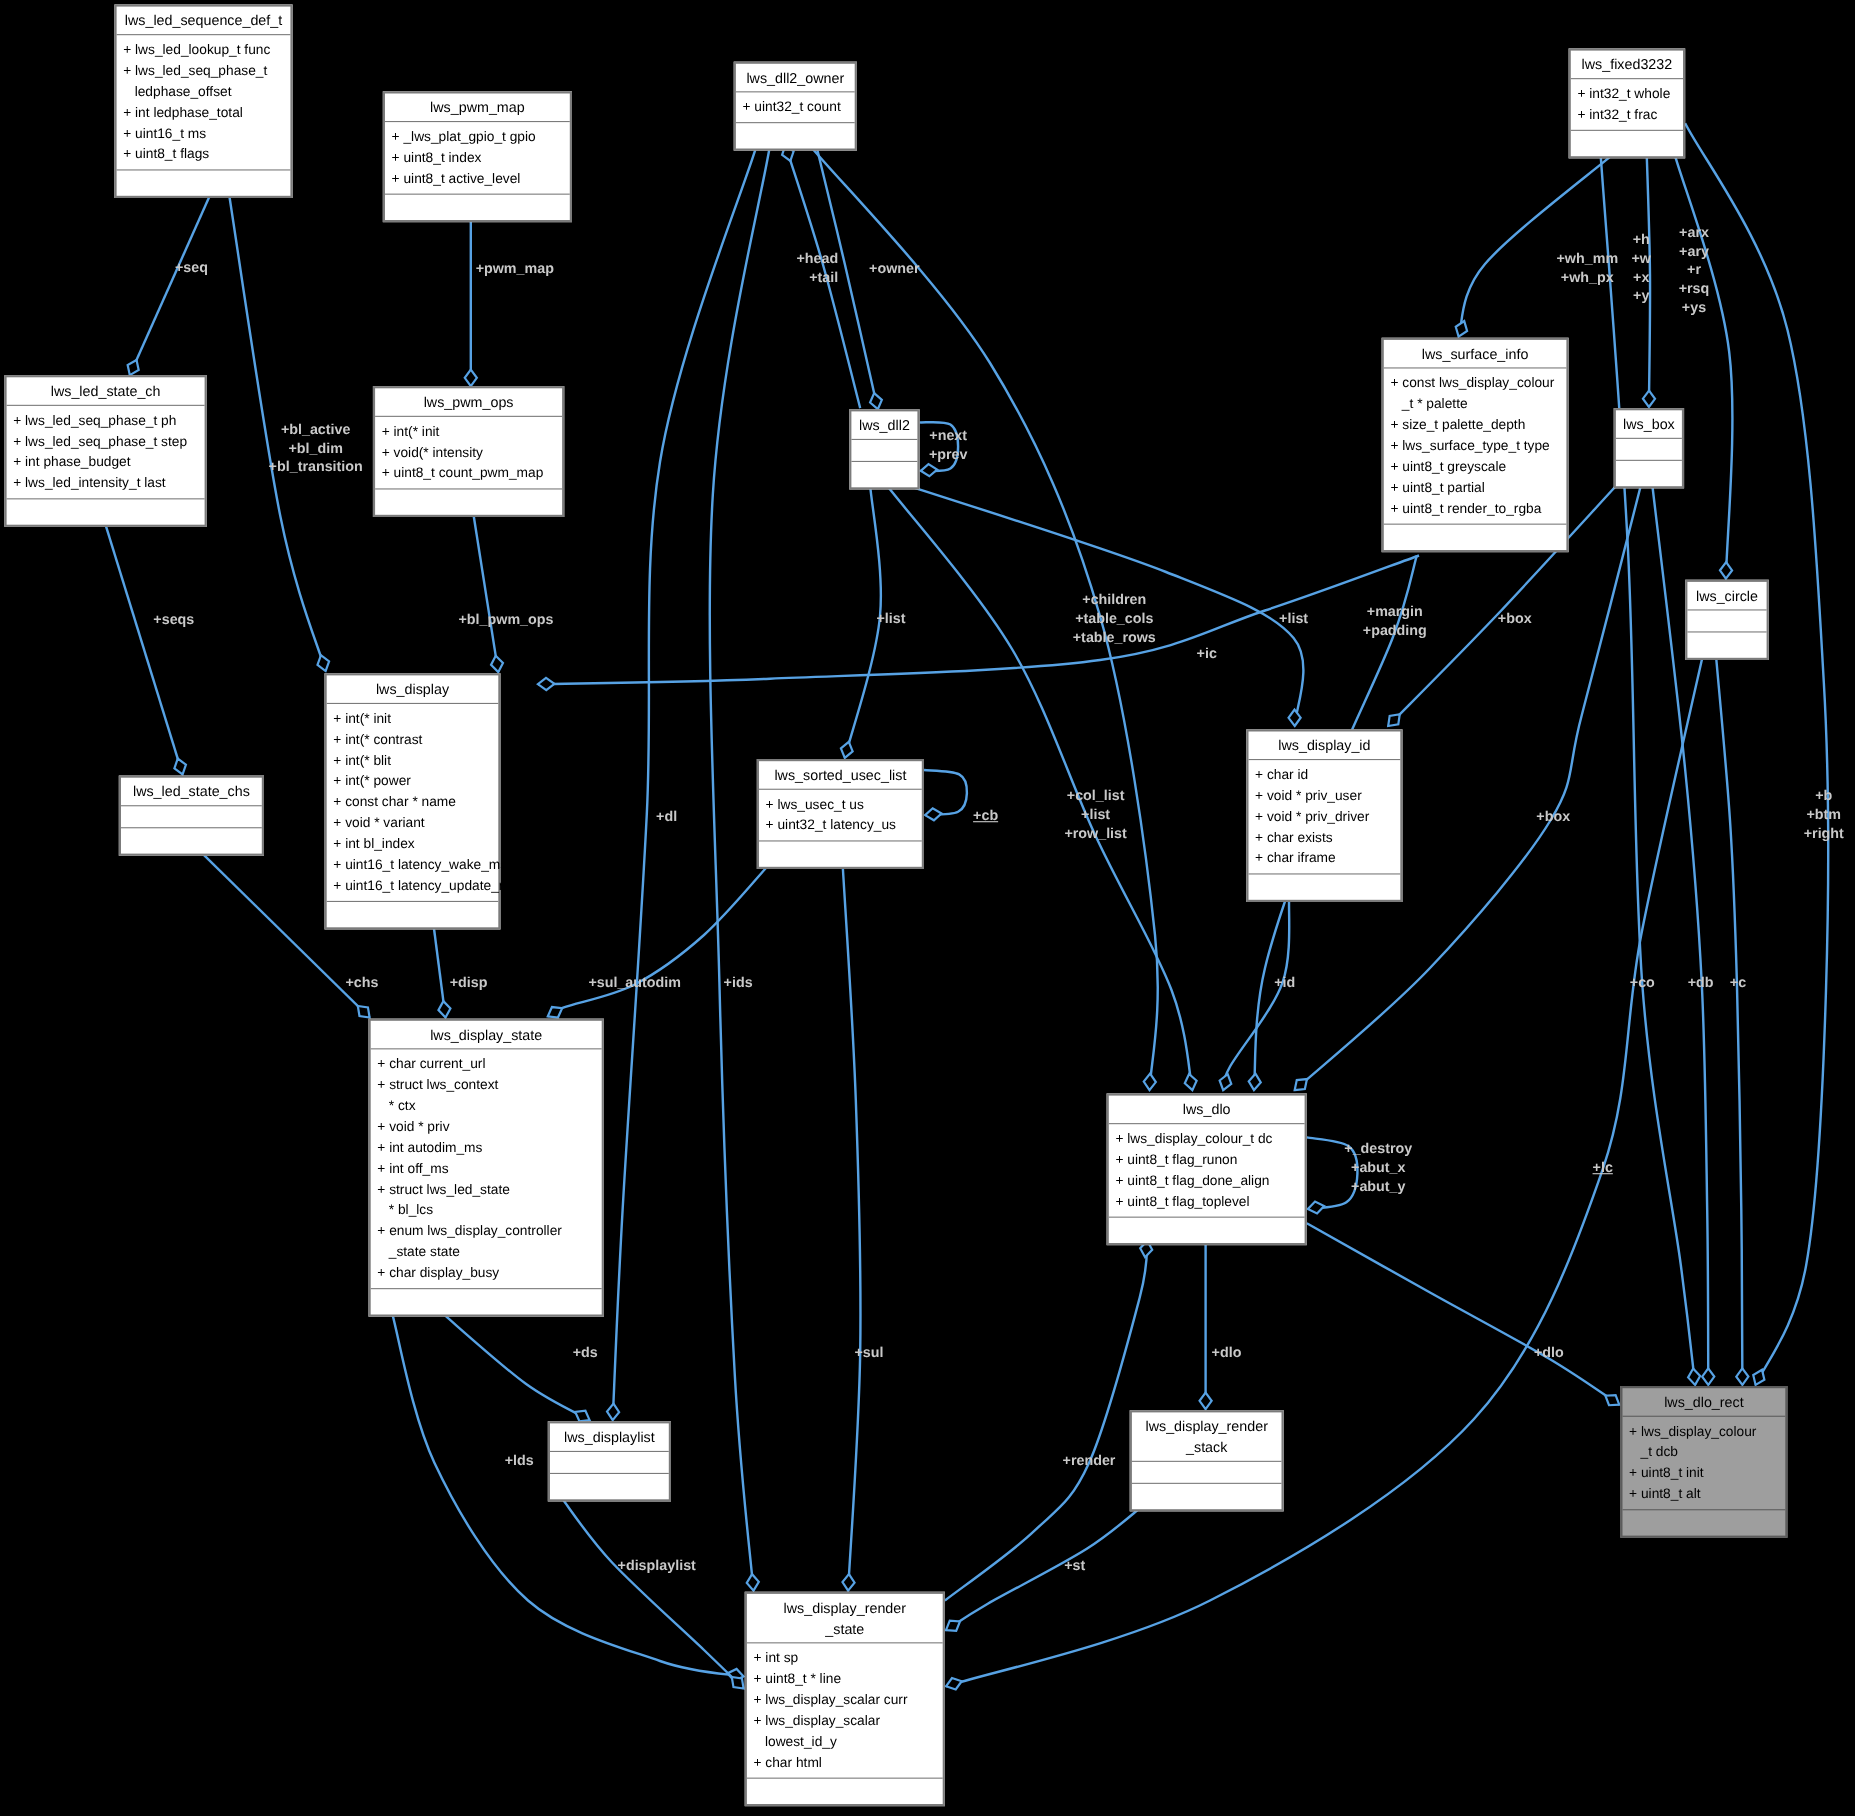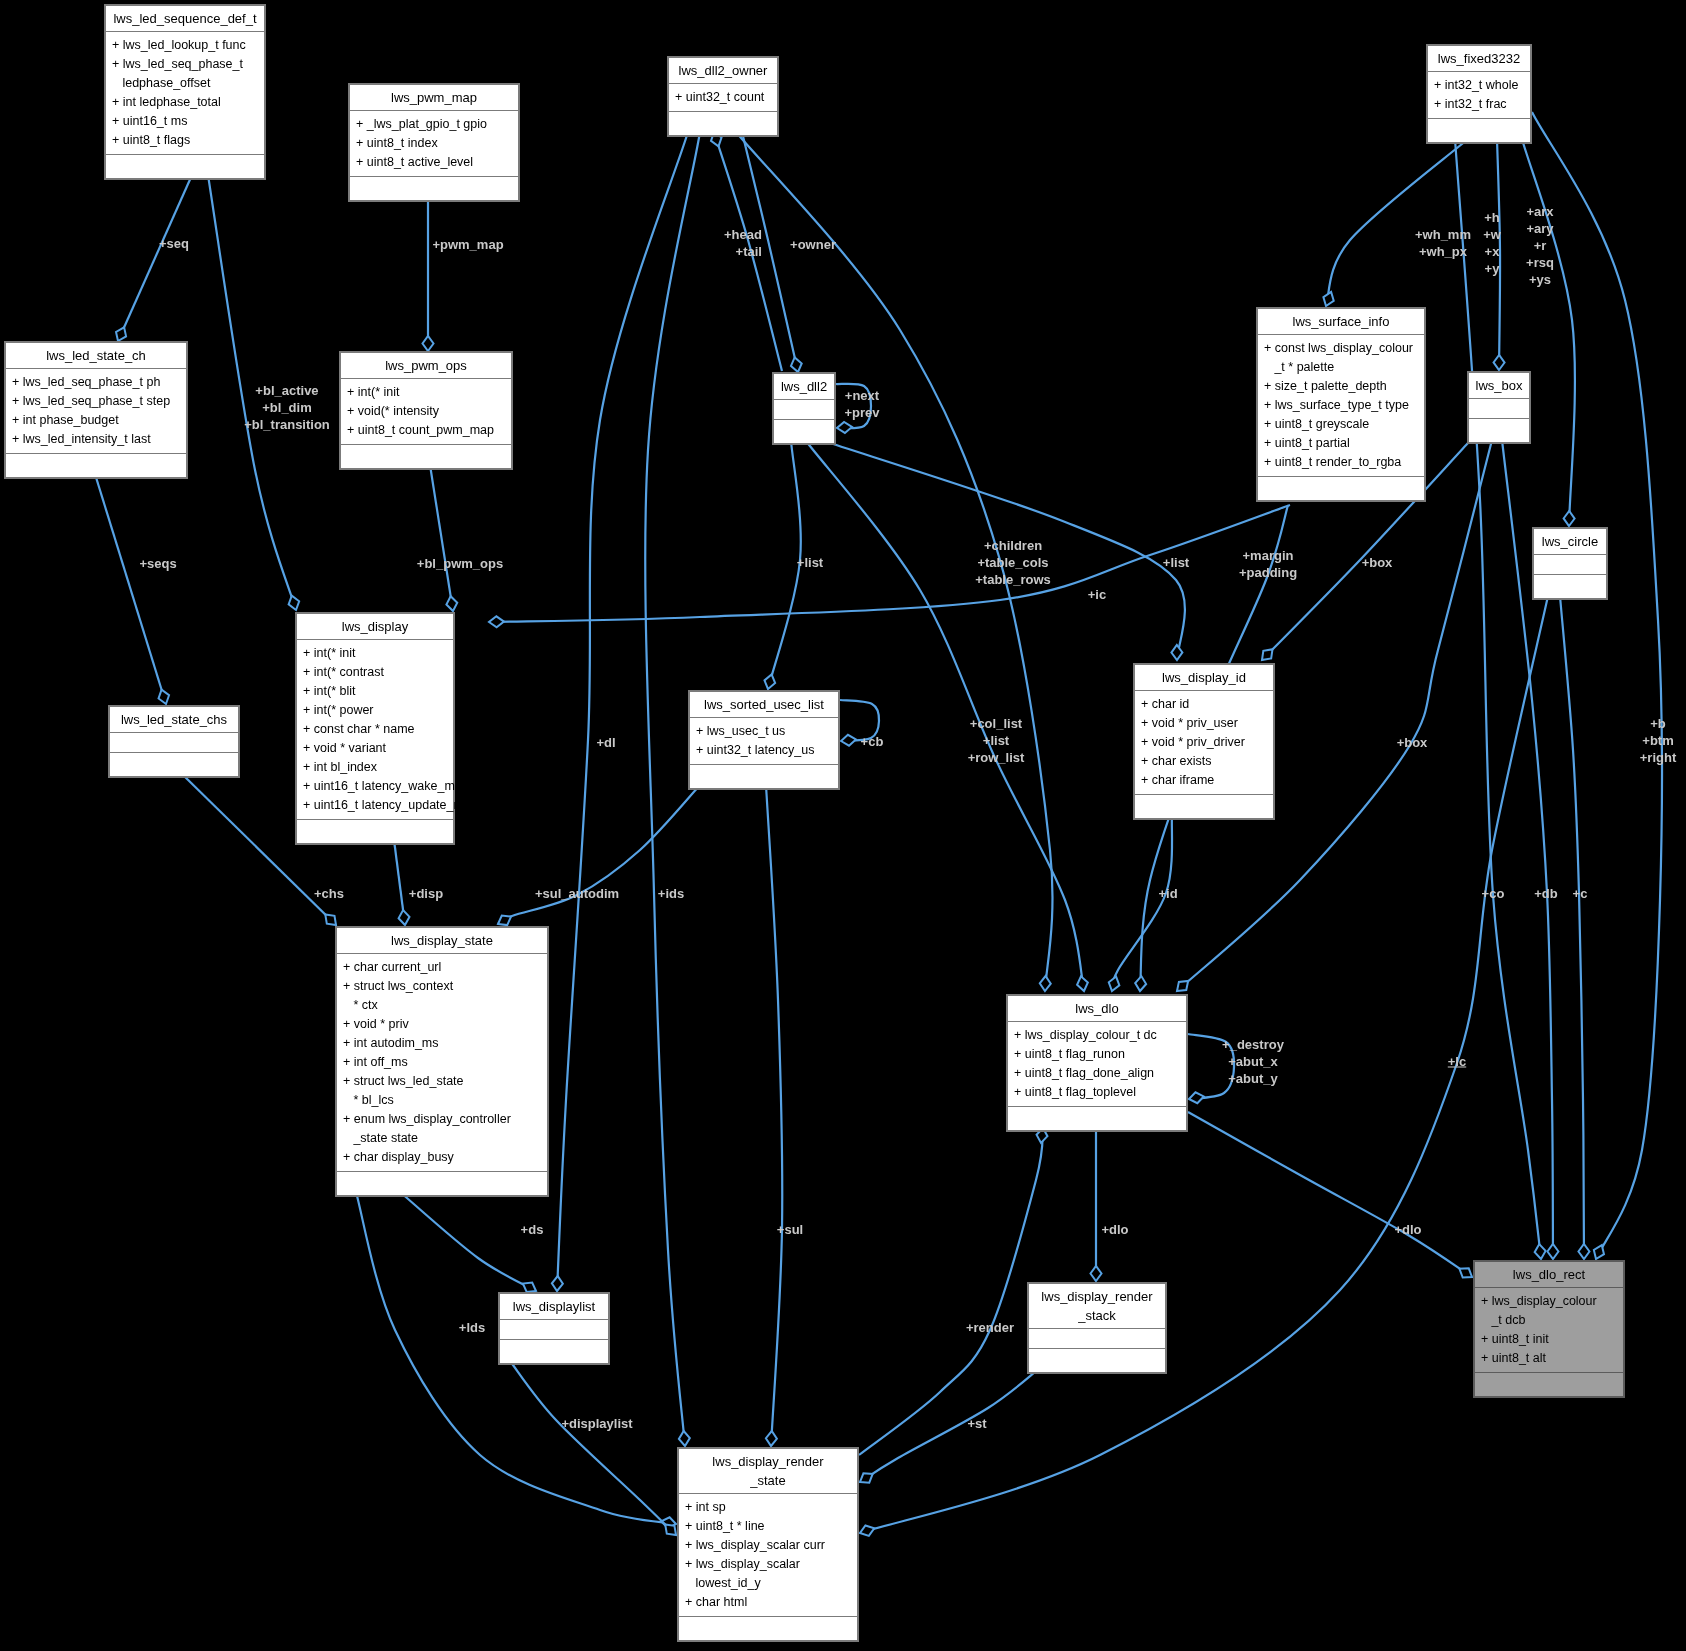--- a/index.html
+++ b/index.html
@@ -130,21 +130,21 @@
     <div class="elabel" style="left: 460px; top: 563px;">+bl_pwm_ops</div>
     <div class="elabel" style="left: 810px; top: 562px;">+list</div>
     <div class="elabel" style="left: 1013px; top: 562px;">+children
 +table_cols
 +table_rows</div>
     <div class="elabel" style="left: 1097px; top: 594px;">+ic</div>
     <div class="elabel" style="left: 1176px; top: 562px;">+list</div>
     <div class="elabel" style="left: 1268px; top: 564px;">+margin
 +padding</div>
     <div class="elabel" style="left: 1377px; top: 562px;">+box</div>
-    <div class="elabel" style="left: 872px; top: 741px;">+cb</div>
+    <div class="elabel" style="left: 896px; top: 741px; text-decoration: underline;">+cb</div>
     <div class="elabel" style="left: 996px; top: 740px;">+col_list
 +list
 +row_list</div>
     <div class="elabel" style="left: 606px; top: 742px;">+dl</div>
     <div class="elabel" style="left: 1412px; top: 742px;">+box</div>
     <div class="elabel" style="left: 1658px; top: 740px;">+b
 +btm
 +right</div>
     <div class="elabel" style="left: 329px; top: 893px;">+chs</div>
     <div class="elabel" style="left: 426px; top: 893px;">+disp</div>

